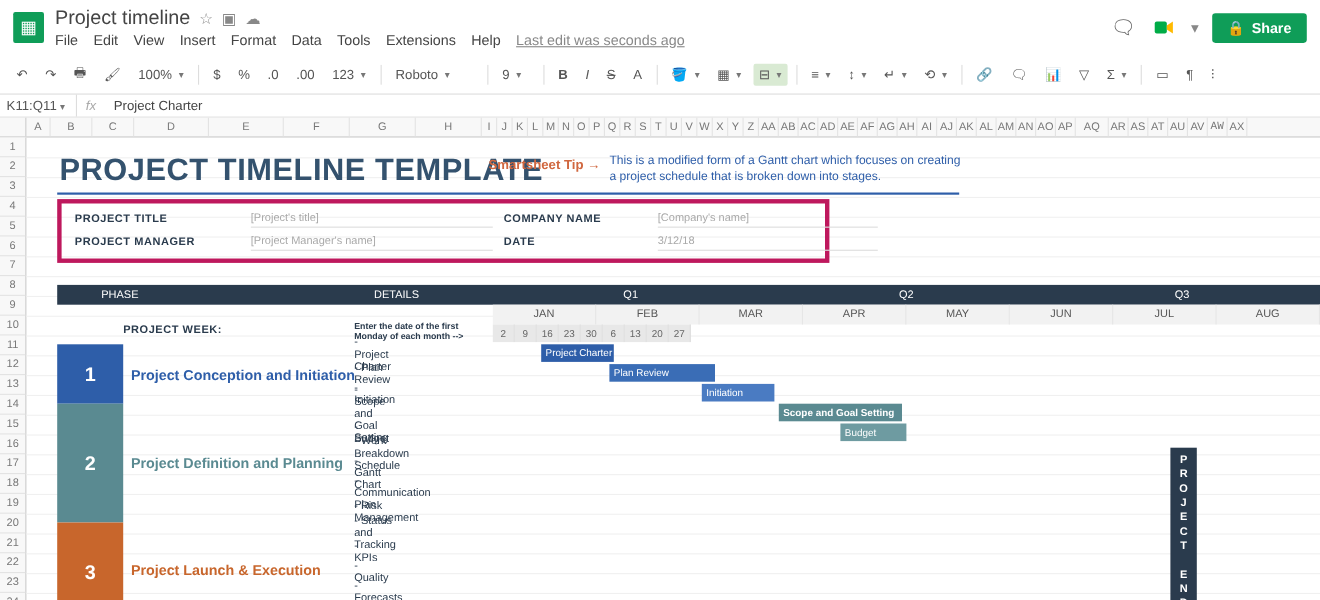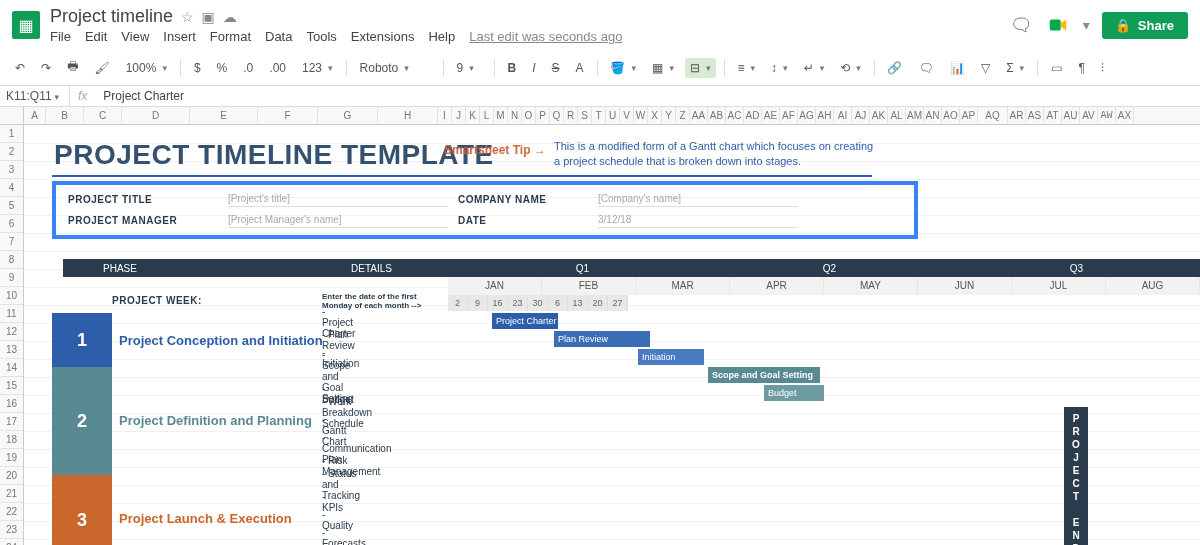--- a/index.html
+++ b/index.html
@@ -44,26 +44,26 @@
 .sheet { position:relative; flex:1; }
 
 
 .content { position:absolute; inset:0; }
 .big-title { position:absolute; top:14px; left:30px; font-size:28px; font-weight:800; color:#34526e; letter-spacing:0.5px; }
 .tip { position:absolute; top:18px; left:420px; color:#d0673f; font-weight:bold; font-size:12px; }
 .tip-desc { position:absolute; top:14px; left:530px; width:320px; color:#2e5ea9; font-size:11px; line-height:1.4; }
 .blue-underline { position:absolute; top:50px; left:28px; width:820px; height:2px; background:#2e5ea9; }
 
 
-.info-box { position:absolute; top:56px; left:28px; width:866px; height:58px; border:4px solid #3b82f6; padding:6px 12px; display:grid; grid-template-columns:150px 220px 130px 200px; grid-template-rows:1fr 1fr; align-items:center; gap:4px 10px; font-size:10px; }
+.info-box { position:absolute; top:56px; left:28px; width:702px; height:58px; border:4px solid #be185d; padding:6px 12px; display:grid; grid-template-columns:150px 220px 130px 200px; grid-template-rows:1fr 1fr; align-items:center; gap:4px 10px; font-size:10px; }
 .info-label { color:#2a3b4d; font-weight:700; letter-spacing:0.5px; }
 .info-val { color:#a9a9a9; border-bottom:1px solid #ddd; padding-bottom:2px; }
 
 
-.gantt-hdr { position:absolute; top:134px; left:28px; right:0; height:18px; background:#2a3b4d; color:#fff; font-size:10px; display:flex; align-items:center;margin-left:11px; }
+.gantt-hdr { position:absolute; top:134px; left:28px; right:0; height:18px; background:#2a3b4d; color:#fff; font-size:10px; display:flex; align-items:center; }
 .gantt-hdr .ph { width:288px; padding-left:40px;}
 .gantt-hdr .dt { width:108px; }
 .gantt-hdr .q { flex:1; text-align:center; }
 .months { position:absolute; top:152px; left:424px; right:0; height:18px; display:flex; background:#f2f2f2; font-size:10px; color:#555; }
 .months div { flex:1; text-align:center; line-height:18px; border-right:1px solid #e6e6e6; }
 .weekhdr-label { position:absolute; top:170px; left:88px; font-size:10px; font-weight:700; color:#2a3b4d; letter-spacing:0.5px; }
 .weekhdr-hint { position:absolute; top:168px; left:298px; width:120px; font-size:8px; font-weight:700; color:#2a3b4d; line-height:1.1; }
 .weeknums { position:absolute; top:170px; left:424px; display:flex; }
 .weeknums div { width:20px; height:16px; background:#e8e8e8; border-right:1px solid #ddd; font-size:9px; color:#666; display:flex; align-items:center; justify-content:center; }
 

